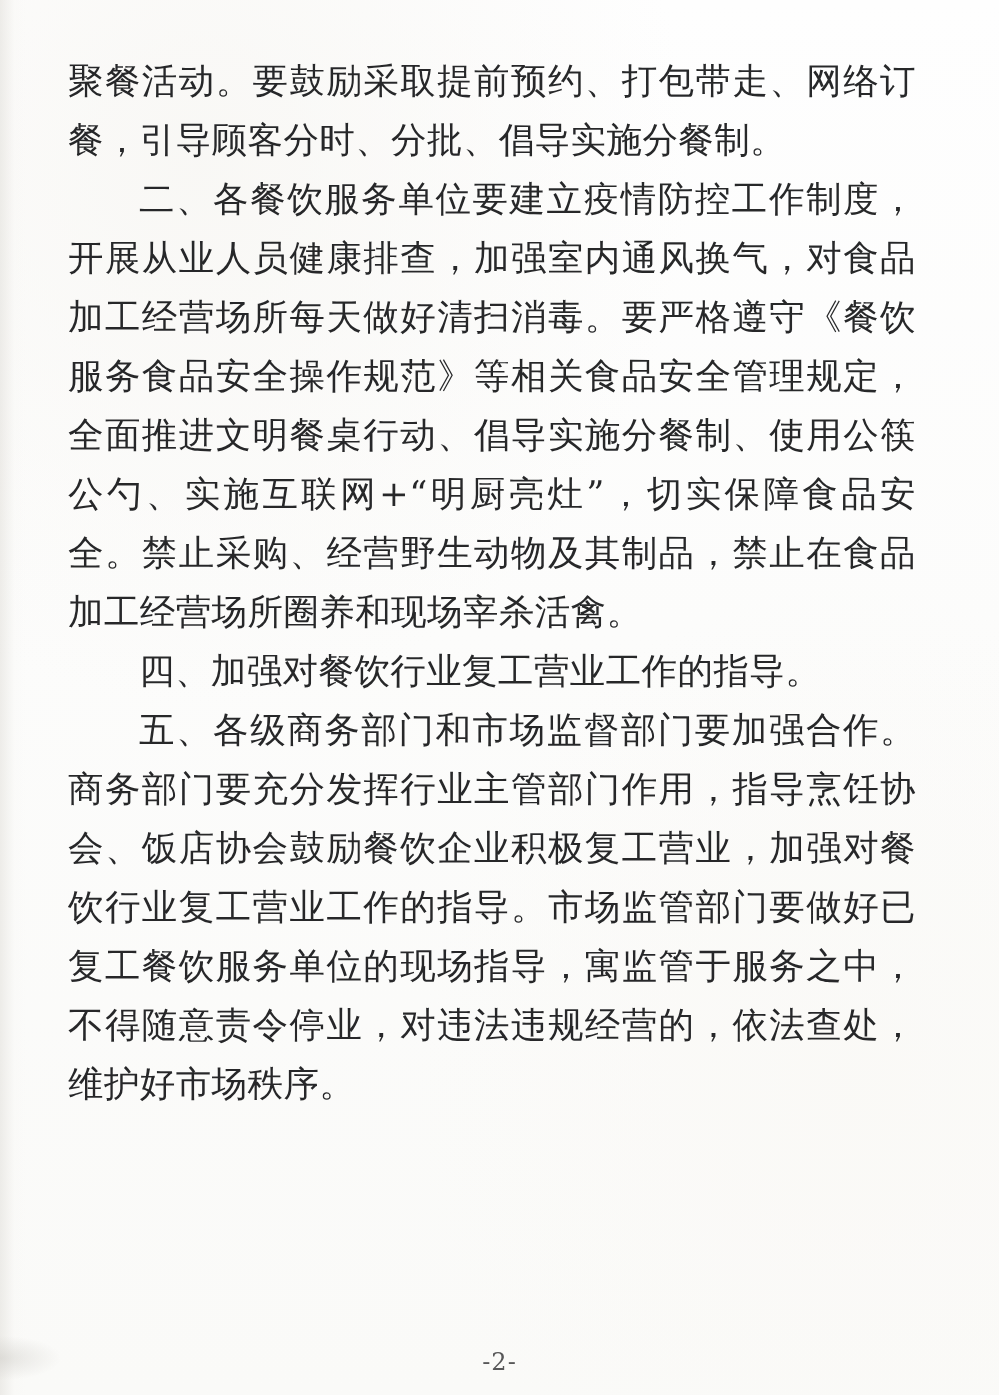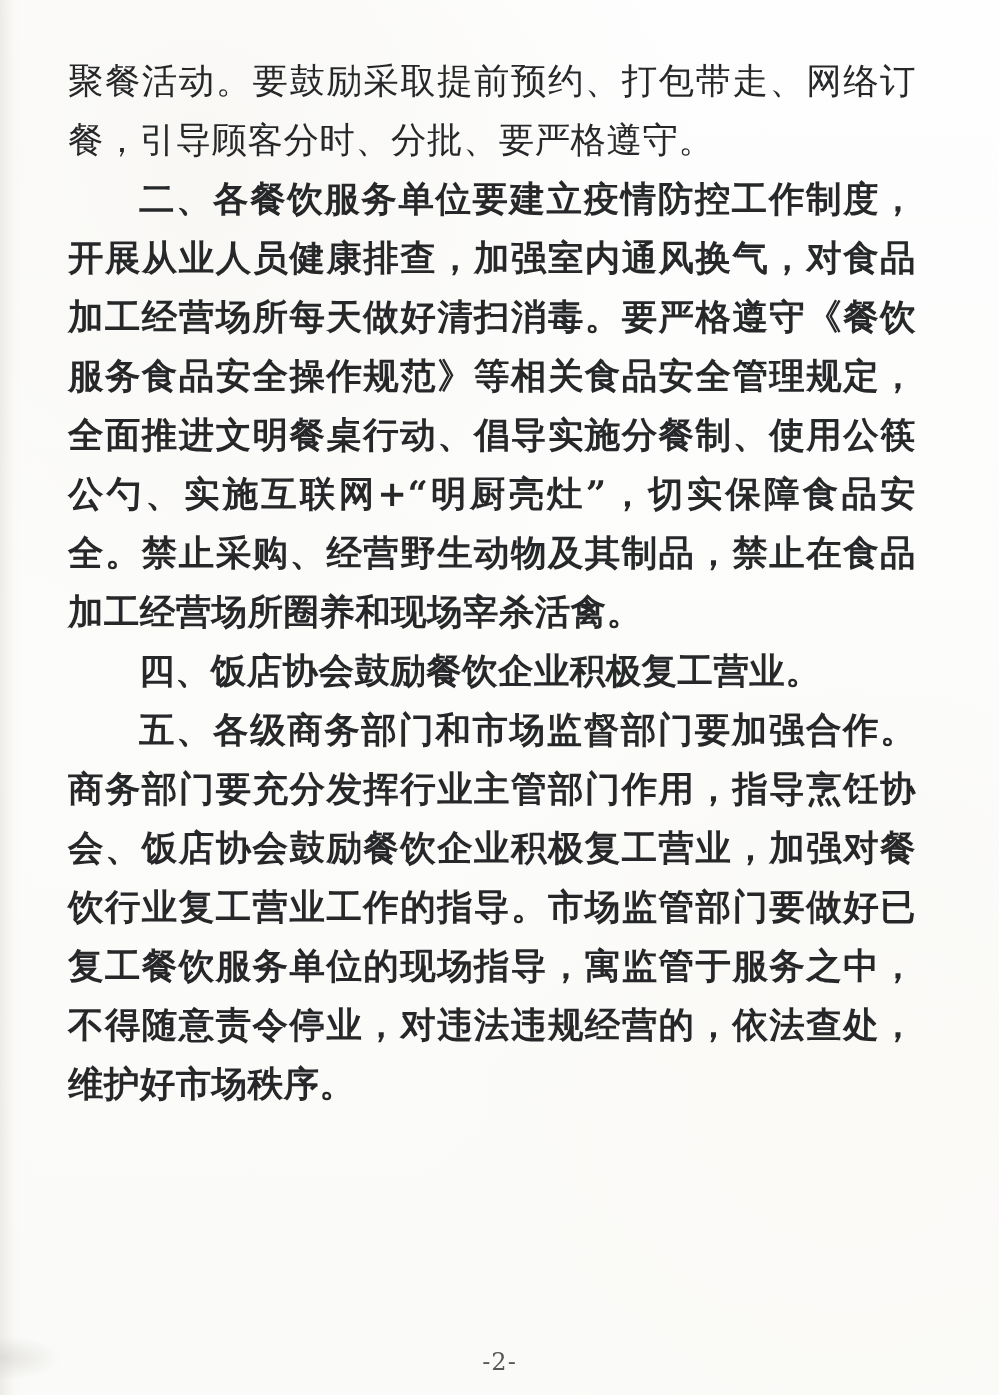--- a/index.html
+++ b/index.html
@@ -47,21 +47,20 @@
     text-rendering: geometricPrecision;
     opacity: 0.93;
   }
 
   .para + .para {
     margin-top: 0;
   }
 
   .para.indent {
     text-indent: 2em;
-    font-weight: bold;
   }
 
   .page-number {
     position: absolute;
     left: 0;
     right: 0;
     top: 1348px;
     text-align: center;
     font-family: "DejaVu Serif", "Liberation Serif", serif;
     font-size: 24px;
@@ -94,26 +93,26 @@
 </head>
 <body>
 
 <div class="page">
 
   <div class="scan-edge"></div>
   <div class="scan-corner"></div>
 
   <div class="doc-body">
 
-    <p class="para">聚餐活动。要鼓励采取提前预约、打包带走、网络订餐，引导顾客分时、分批、要严格遵守。</p>
+    <p class="para">聚餐活动。要鼓励采取提前预约、打包带走、网络订餐，引导顾客分时、分批、倡导实施分餐制。</p>
 
     <p class="para indent">二、各餐饮服务单位要建立疫情防控工作制度，开展从业人员健康排查，加强室内通风换气，对食品加工经营场所每天做好清扫消毒。要严格遵守《餐饮服务食品安全操作规范》等相关食品安全管理规定，全面推进文明餐桌行动、倡导实施分餐制、使用公筷公勺、实施互联网+“明厨亮灶”，切实保障食品安全。禁止采购、经营野生动物及其制品，禁止在食品加工经营场所圈养和现场宰杀活禽。</p>
 
 
-    <p class="para indent">四、饭店协会鼓励餐饮企业积极复工营业。</p>
+    <p class="para indent">四、加强对餐饮行业复工营业工作的指导。</p>
 
     <p class="para indent">五、各级商务部门和市场监督部门要加强合作。商务部门要充分发挥行业主管部门作用，指导烹饪协会、饭店协会鼓励餐饮企业积极复工营业，加强对餐饮行业复工营业工作的指导。市场监管部门要做好已复工餐饮服务单位的现场指导，寓监管于服务之中，不得随意责令停业，对违法违规经营的，依法查处，维护好市场秩序。</p>
 
   </div>
 
   <div class="page-number">-2-</div>
 
 </div>
 
 </body></html>

